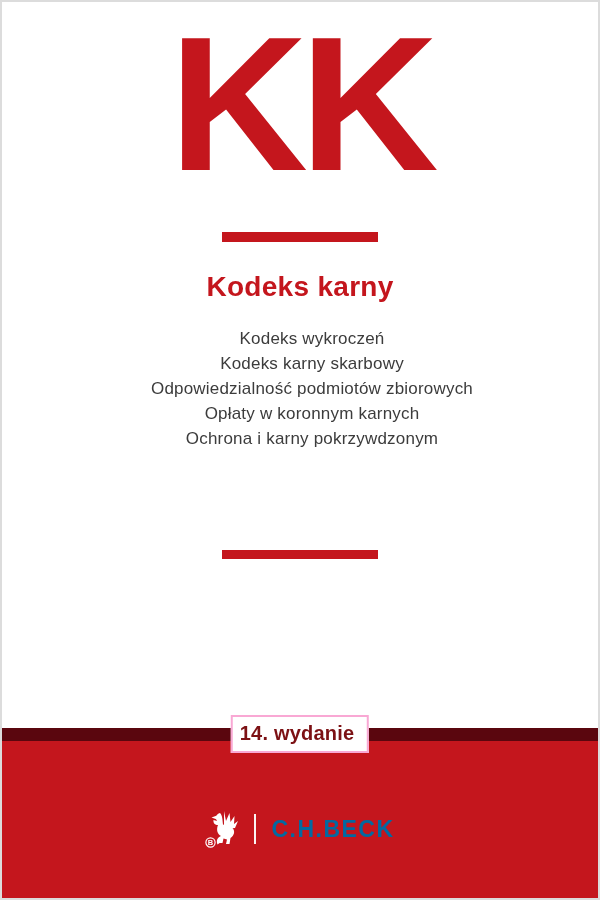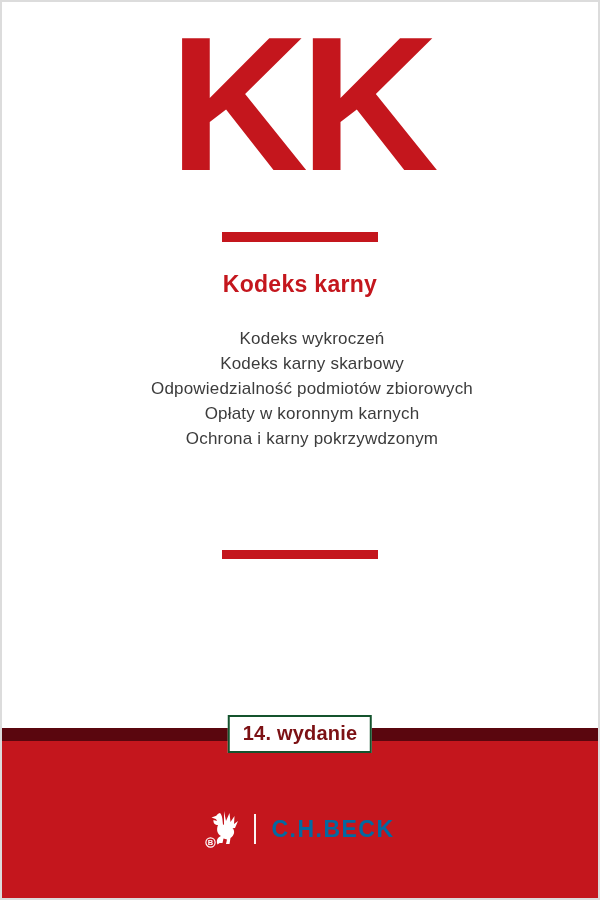--- a/index.html
+++ b/index.html
@@ -41,21 +41,21 @@
   .bar-top    { top: 230px; height: 10px; }
   .bar-bottom { top: 548px; height: 9px;  }
 
   
   .book-title {
     position: absolute;
     top: 269px;
     left: 0;
     width: 100%;
     text-align: center;
-    font-size: 23px;
+    font-size: 28px;
     font-weight: 700;
     letter-spacing: 0.3px;
     color: #c4161d;
   }
 
   
   .contents {
     position: absolute;
     top: 324px;
     left: 12px;
@@ -88,26 +88,26 @@
   }
 
   
   .edition-badge {
     position: absolute;
     top: 713px;
     left: 50%;
     transform: translateX(-50%);
     z-index: 3;
     background: #ffffff;
-    border: 2px solid #14532d;
+    border: 2px solid #f9a8d4;
     color: #7c1114;
     font-size: 20px;
     font-weight: 700;
     letter-spacing: 0.2px;
-    padding: 5px 13px 6px 13px;
+    padding: 5px 13px 6px 7px;
     white-space: nowrap;
   }
 
   
   .publisher {
     position: absolute;
     top: 808px;
     left: 0;
     width: 100%;
     display: flex;

